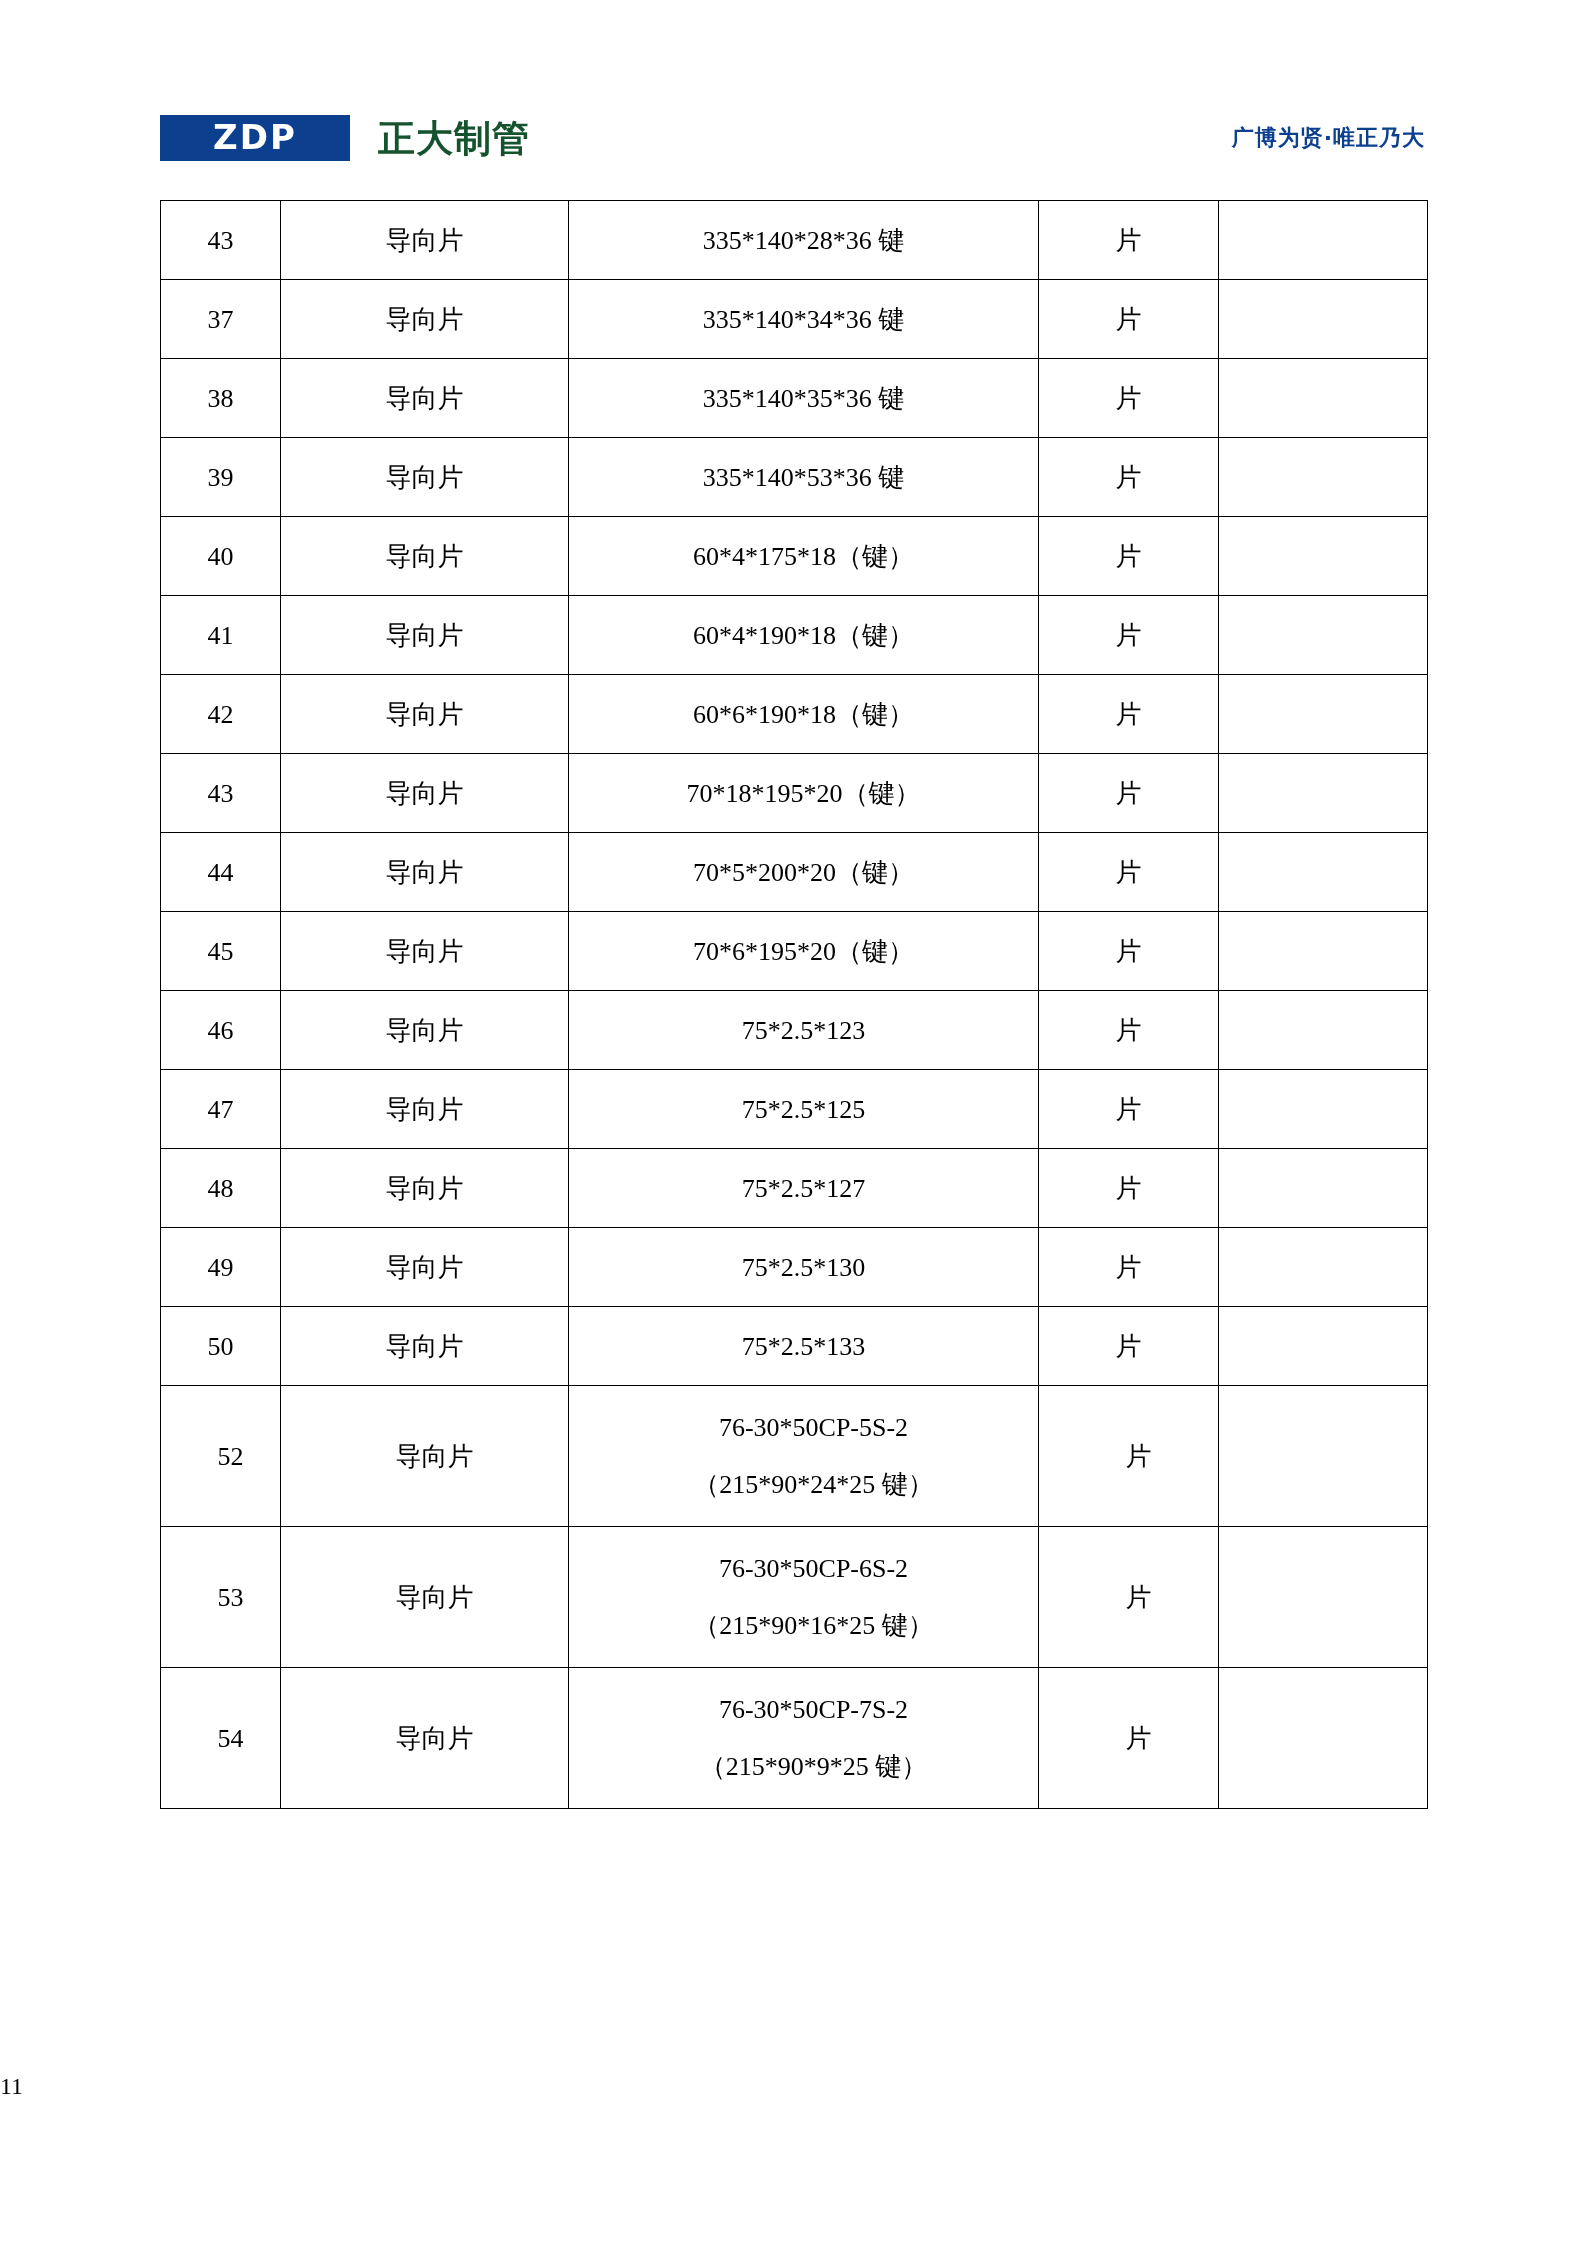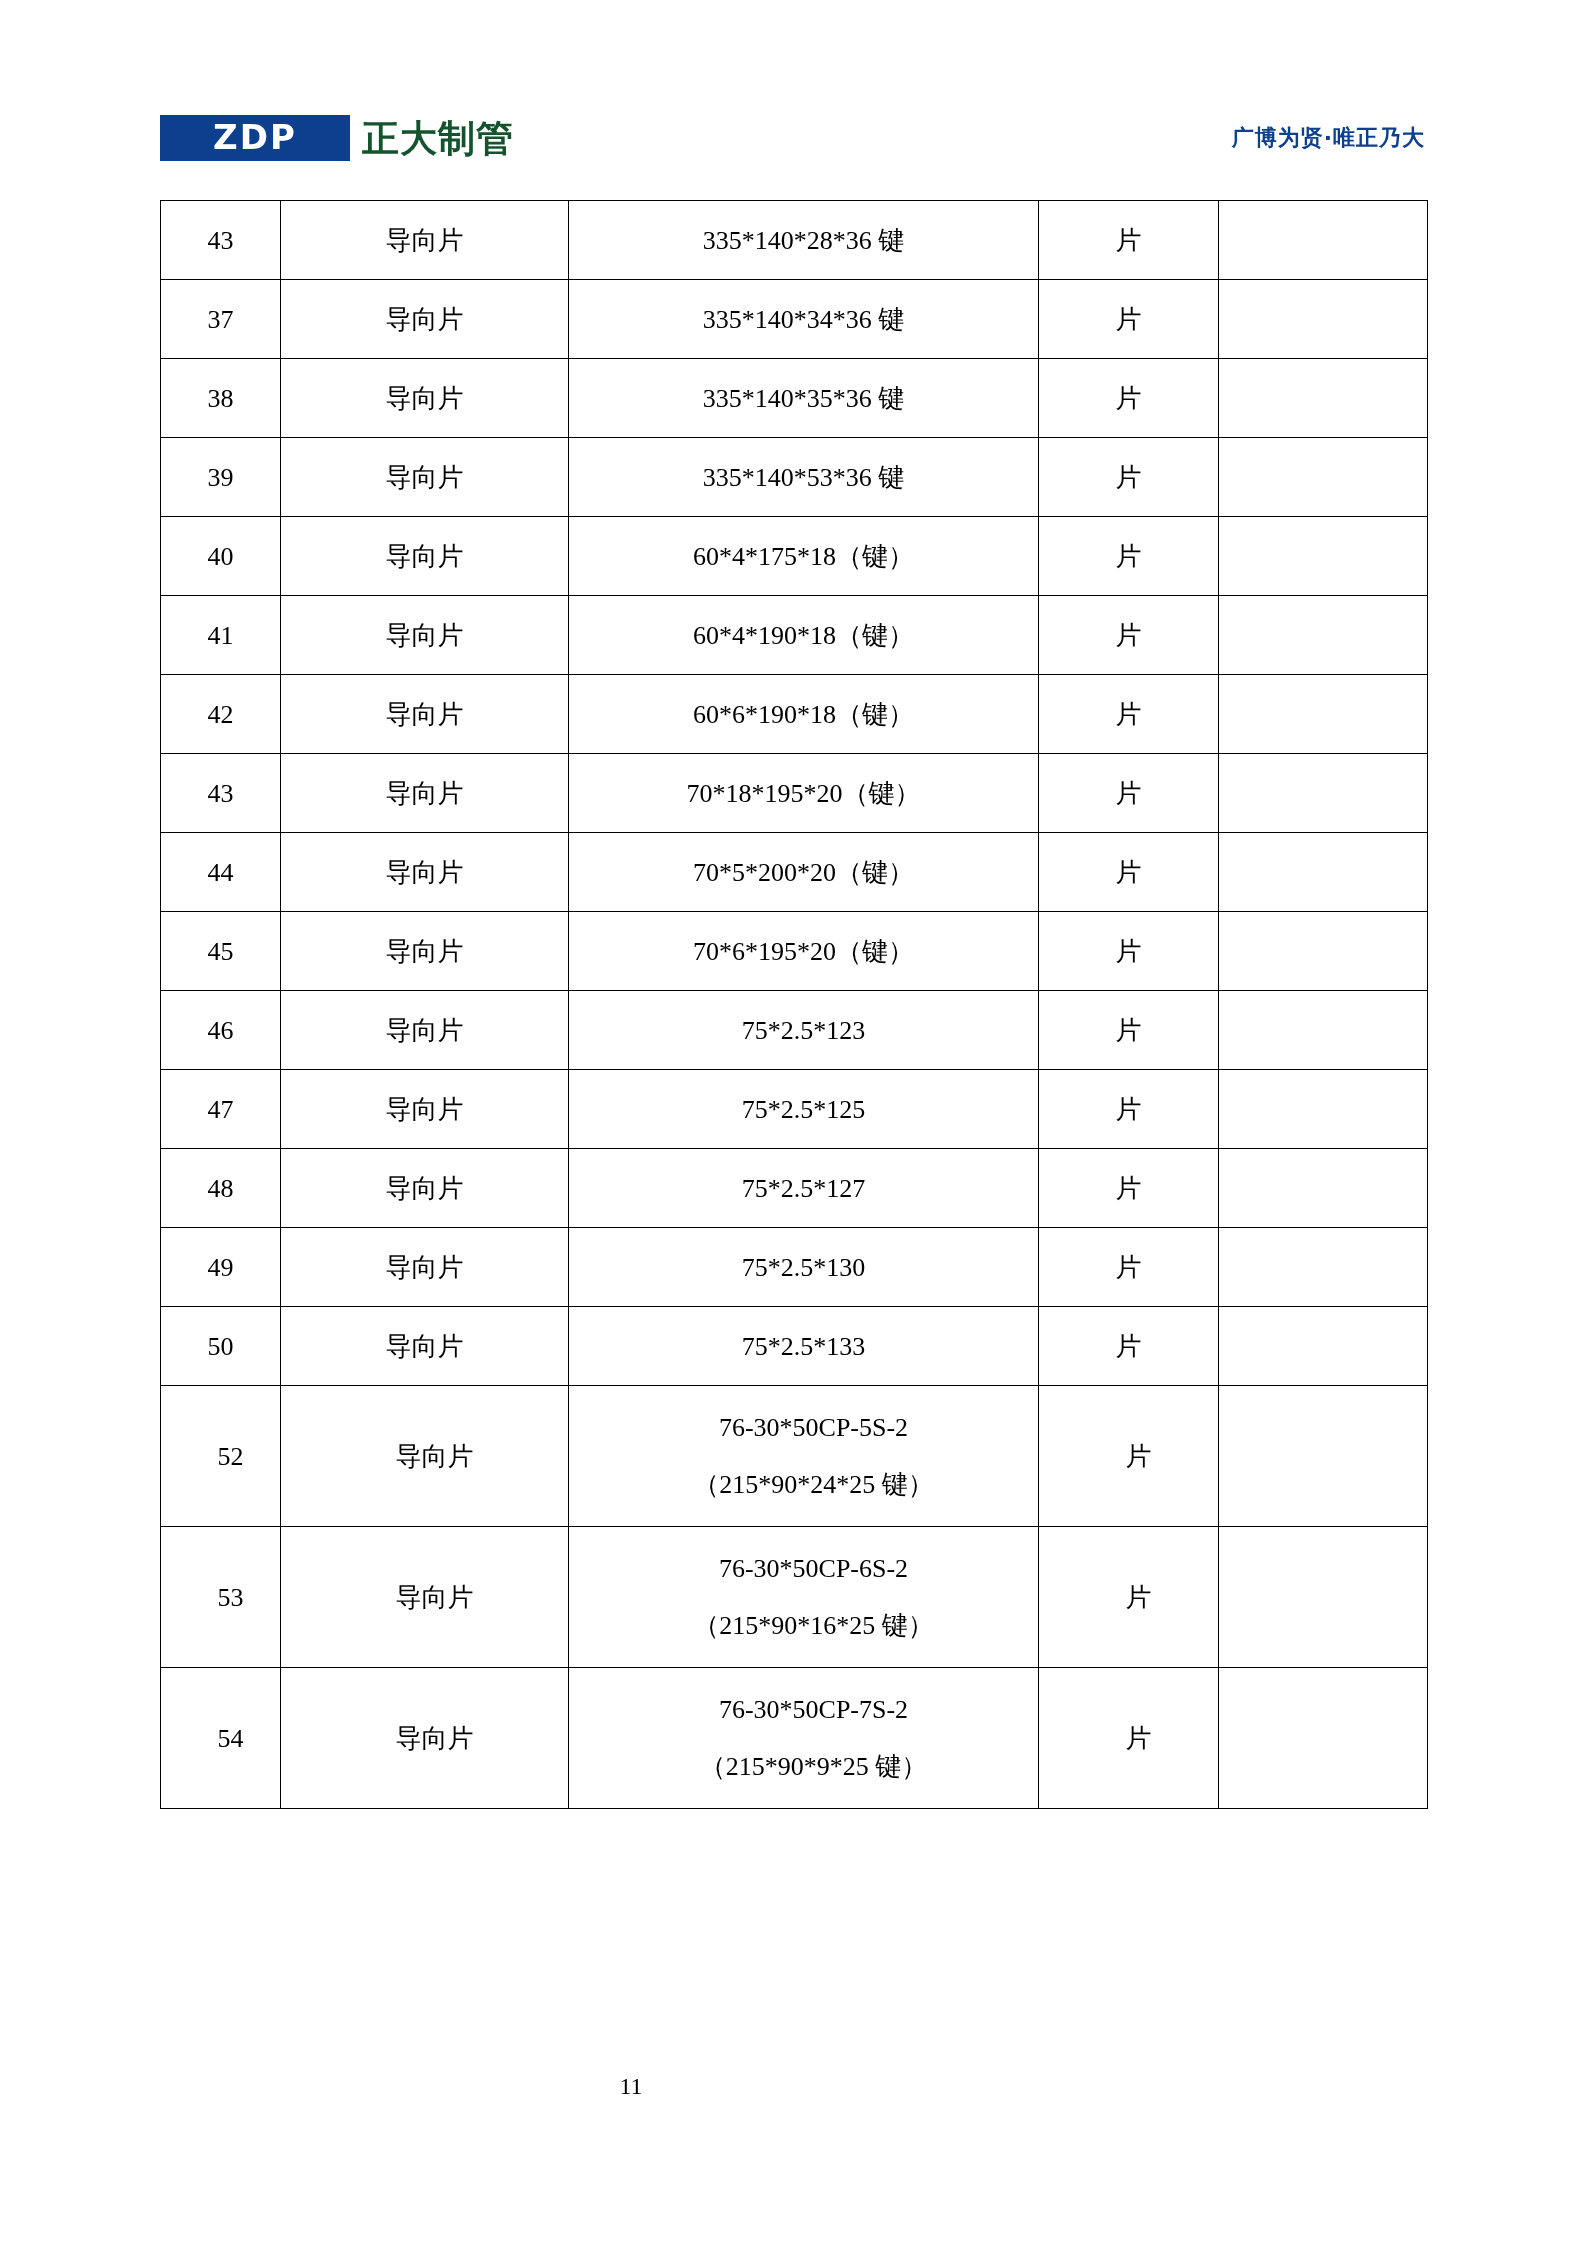--- a/index.html
+++ b/index.html
@@ -28,21 +28,21 @@
     top: 108px;
     width: 1265px;
     height: 60px;
     display: flex;
     align-items: center;
     justify-content: space-between;
   }
   .logo-wrap {
     display: flex;
     align-items: center;
-    gap: 12px;
+    gap: 28px;
   }
   .logo-mark {
     display: flex;
     align-items: center;
     height: 46px;
   }
   .logo-mark svg { display: block; }
   .logo-cn {
     font-family: Liberation Sans, sans-serif;
     font-weight: bold;
@@ -101,21 +101,20 @@
     padding-bottom: 6px;
   }
   tr.tall td.spec .line + .line { margin-top: 18px; }
 
   
   .page-number {
     position: absolute;
     top: 2073px;
     left: 0;
     width: 1262px;
-    text-align: center;
     font-size: 24px;
     font-family: "Liberation Serif", serif;
   }
 </style>
 </head>
 <body>
 
 <div class="page">
 
   <div class="header">

